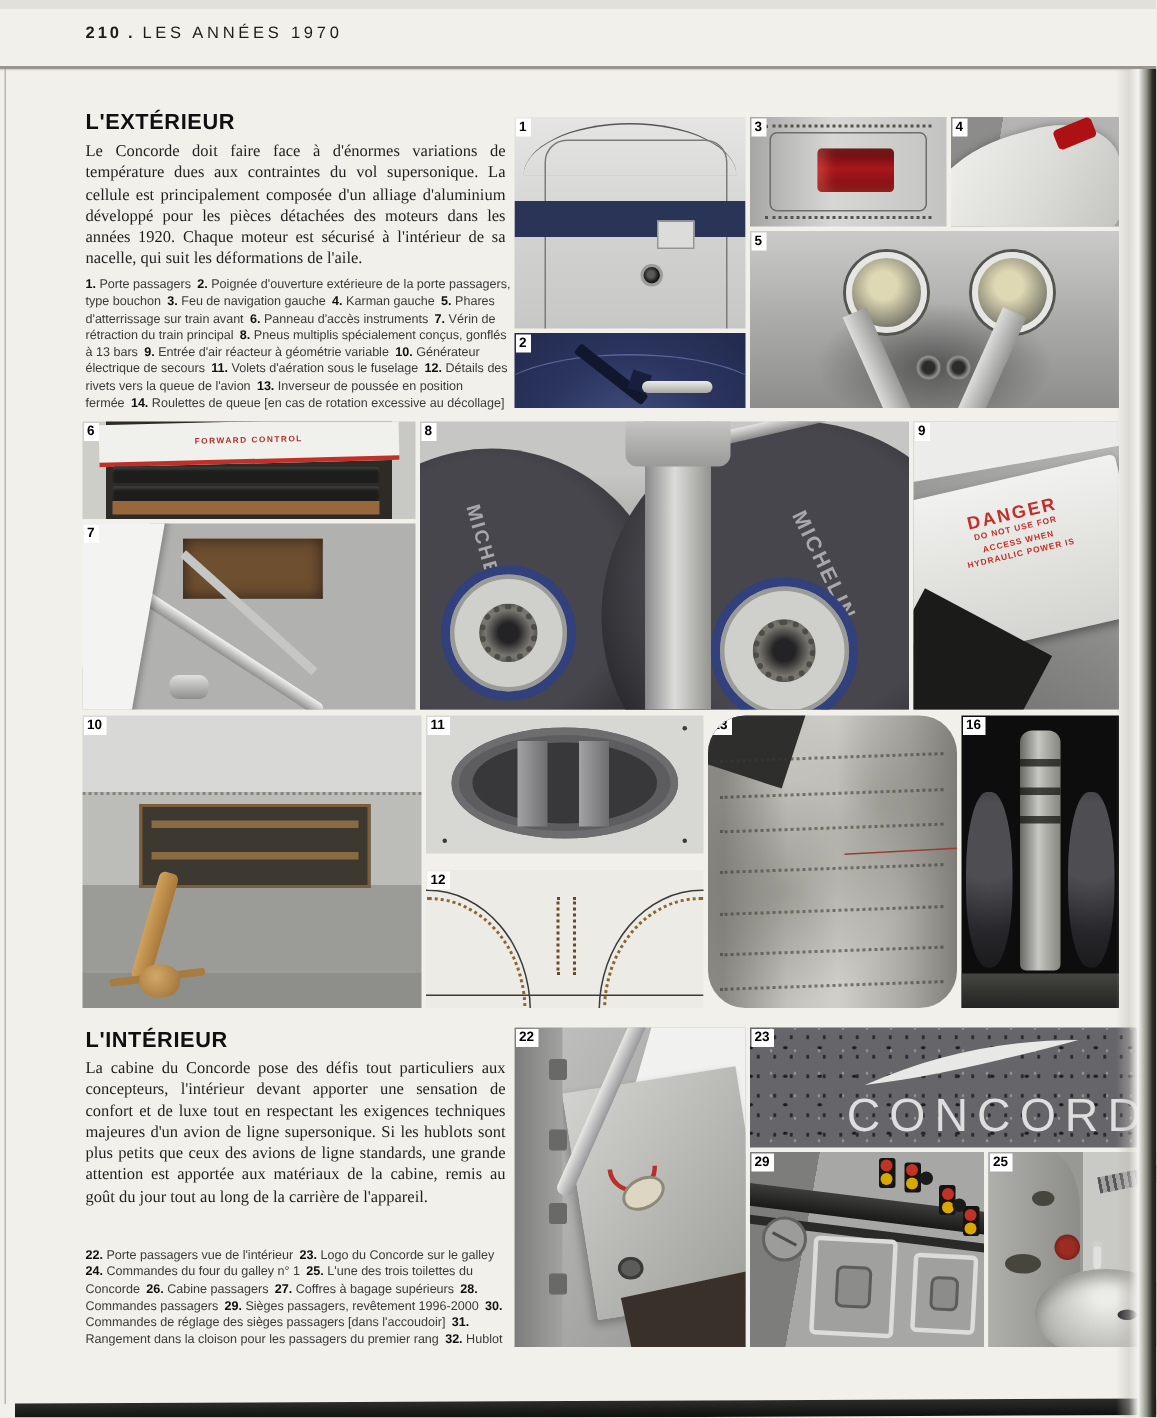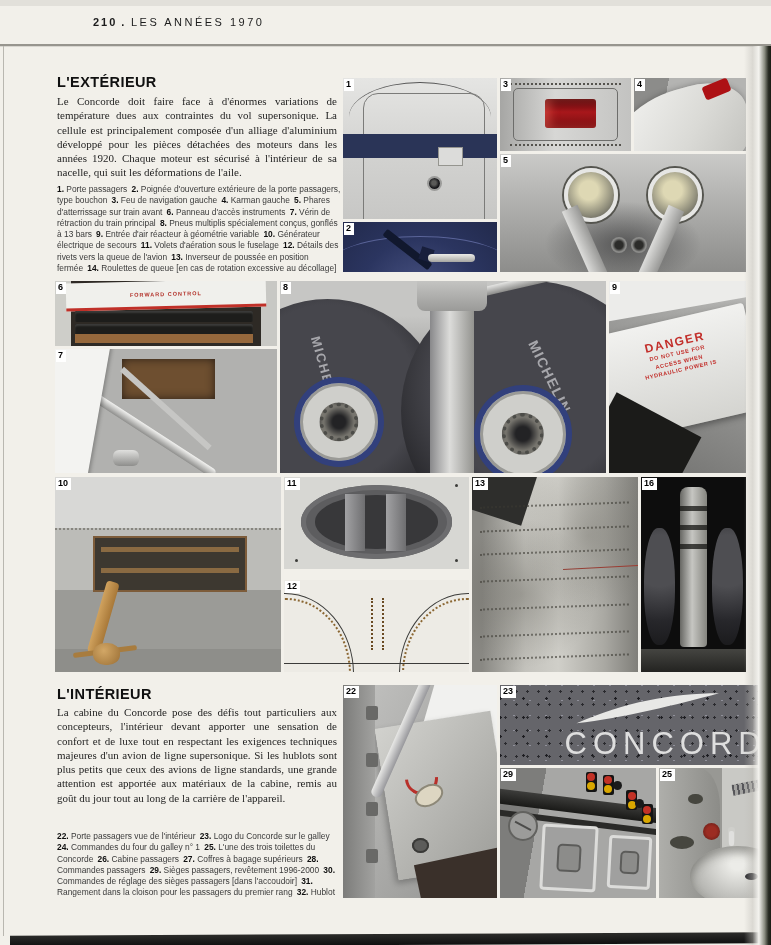--- a/index.html
+++ b/index.html
@@ -1,20 +1,20 @@
 <!DOCTYPE html>
 <html><head>
 <meta charset="utf-8">
 <style>
   html,body{margin:0;padding:0;background:#e9e7e1;}
   .page{position:relative;width:771px;height:945px;background:#f2f0ea;overflow:hidden;
         font-family:"Liberation Sans",sans-serif;}
 
   
-  .hdr{position:absolute;left:57px;top:16px;font-size:11px;letter-spacing:2.5px;color:#1c1c1c;white-space:nowrap;margin-left:36px;}
+  .hdr{position:absolute;left:57px;top:16px;font-size:11px;letter-spacing:2.5px;color:#1c1c1c;white-space:nowrap;}
   .hdr .num{font-weight:bold;letter-spacing:2px;}
   .hdr .sep{font-weight:bold;margin:0 4px;}
   .rule{position:absolute;left:0;top:44px;width:771px;height:2px;background:#97958e;box-shadow:0 1px 0 #d8d6d0;}
   .left-line{position:absolute;left:3px;top:46px;width:1px;height:890px;background:#b9b7b0;}
   .top-band{position:absolute;left:0;top:0;width:771px;height:6px;background:#e2e0da;}
 
   
   .h2{position:absolute;left:57px;font-size:14.5px;font-weight:bold;letter-spacing:.4px;color:#101010;}
   .body-text{position:absolute;left:57px;width:280px;font-family:"Liberation Serif",serif;
              font-size:11px;line-height:14.3px;color:#1f1f1f;text-align:justify;}
@@ -110,21 +110,21 @@
   
   .p12{background:#edebe5;}
   .p12-arcL{position:absolute;left:-37%;top:14%;width:74%;height:175%;border:1.5px solid #3b3b39;border-radius:50%;}
   .p12-arcR{position:absolute;right:-37%;top:14%;width:74%;height:175%;border:1.5px solid #3b3b39;border-radius:50%;}
   .p12-arcLd{position:absolute;left:-34%;top:20%;width:68%;height:160%;border:2px dotted #8a6632;border-radius:50%;}
   .p12-arcRd{position:absolute;right:-34%;top:20%;width:68%;height:160%;border:2px dotted #8a6632;border-radius:50%;}
   .p12-dots1{position:absolute;left:47%;top:20%;height:56%;border-left:2px dotted #6a4a22;}
   .p12-dots2{position:absolute;left:53%;top:20%;height:56%;border-left:2px dotted #6a4a22;}
   .p12-base{position:absolute;left:0;right:0;bottom:9%;border-top:1.6px solid #3b3b39;}
   
-  .p13{background:linear-gradient(90deg,#898883 0 6%,#c3c2bc 32%,#d0cfc9 52%,#a9a8a2 80%,#7f7e79);}
+  .p13{background:linear-gradient(90deg,#898883 0 6%,#c3c2bc 32%,#d0cfc9 52%,#a9a8a2 80%,#7f7e79);border-radius:25px;}
   .p13::after{content:"";position:absolute;inset:0;background:
       radial-gradient(ellipse at 30% 60%,rgba(86,84,76,.35),transparent 45%),
       radial-gradient(ellipse at 70% 30%,rgba(86,84,76,.28),transparent 40%);}
   .p13-corner{position:absolute;left:-22%;top:-20%;width:60%;height:38%;background:#2e2e2c;transform:rotate(18deg);}
   .rivrow{position:absolute;left:5%;right:5%;border-top:2px dotted rgba(58,56,50,.6);transform:rotate(-2deg);}
   .p13-red{position:absolute;right:0;top:46%;width:45%;border-top:1px solid #a33a30;transform:rotate(-3deg);}
   
   .p14{background:#0d0d0d;}
   .p14-ground{position:absolute;left:0;right:0;bottom:0;height:12%;background:linear-gradient(180deg,#454541,#232321);}
   .p14-leg{position:absolute;left:37%;top:5%;width:26%;height:82%;background:linear-gradient(90deg,#676763,#c6c6c2 45%,#85857f);

